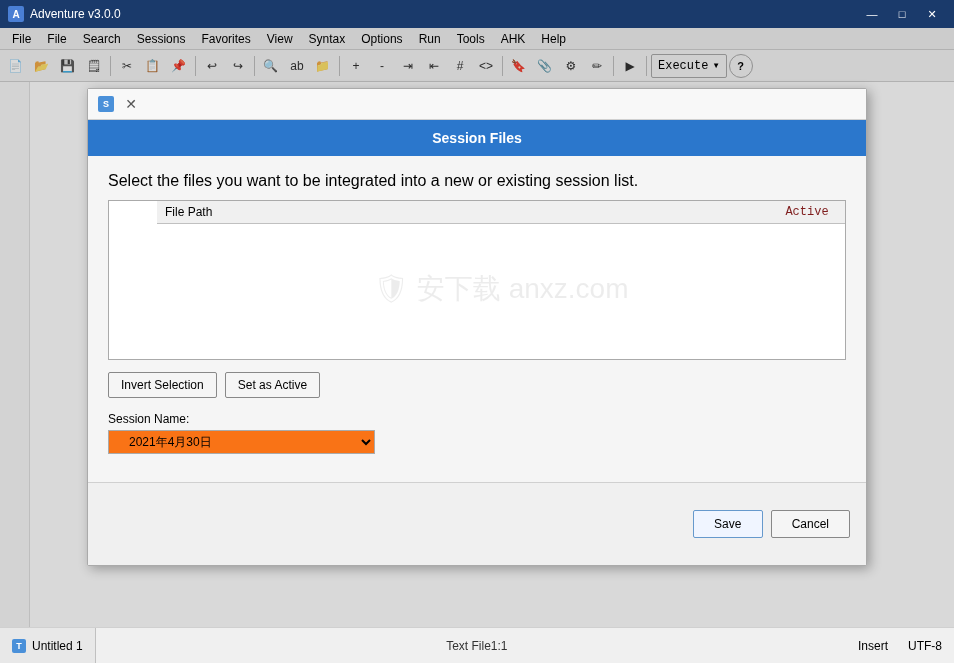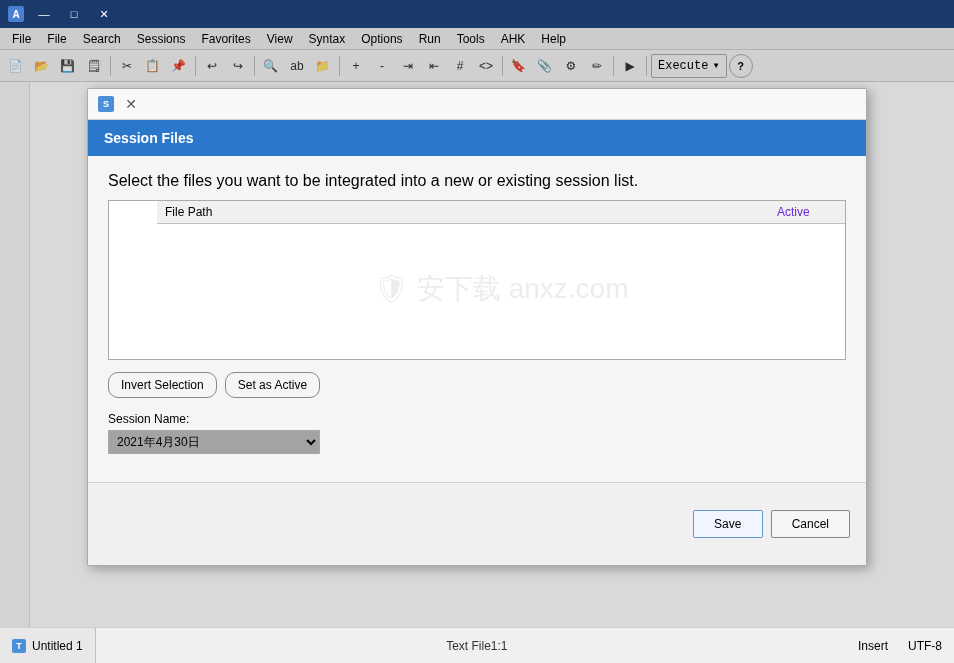--- a/index.html
+++ b/index.html
@@ -216,20 +216,21 @@
       display: flex; align-items: center; justify-content: center;
       font-size: 14px;
       color: #555;
       border-radius: 2px;
     }
 
     
     .dialog-header-band {
       background: #2b77cc;
       padding: 10px 16px;
+      text-align: center;
     }
     .dialog-header-band-text {
       color: white;
       font-size: 14px;
       font-weight: bold;
     }
 
     
     .dialog-body {
       padding: 16px 20px;
@@ -258,23 +259,24 @@
       padding: 4px 8px;
     }
     .file-table-col-path {
       flex: 1;
       font-size: 12px;
       font-weight: normal;
       color: #000;
     }
     .file-table-col-active {
       width: 60px;
-      text-align: left;
-      font-size: 12px;
-      color: #6d28d9;
+      text-align: center;
+      font-size: 12px;
+      color: #7f1d1d;
+      font-family: Liberation Mono, monospace;
     }
     .file-table-body {
       height: 130px;
       position: relative;
     }
     .watermark {
       position: absolute;
       top: 50%; left: 50%;
       transform: translate(-50%, -50%);
       opacity: 0.15;
@@ -290,39 +292,39 @@
       gap: 8px;
       margin-bottom: 14px;
     }
     .action-btn {
       height: 26px;
       padding: 0 12px;
       border: 1px solid #888;
       background: #f5f5f5;
       cursor: pointer;
       font-size: 12px;
-      border-radius: 10px;
+      border-radius: 2px;
     }
 
     
     .form-group {
       margin-bottom: 12px;
     }
     .form-label {
       font-size: 12px;
       color: #000;
       margin-bottom: 4px;
       display: block;
     }
     .form-select {
-      width: 212px;
+      width: 267px;
       height: 24px;
       border: 1px solid #aaa;
-      background: #a3a3a3;
-      padding: 0 4px;
+      background: #f97316;
+      padding: 0 16px;
       font-size: 12px;
       cursor: pointer;
     }
 
     
     .dialog-footer {
       background: #f0f0f0;
       border-top: 1px solid #d0d0d0;
       padding: 27px 16px;
       display: flex;
@@ -344,20 +346,21 @@
       background: #f0f5ff;
     }
   </style>
 </head>
 <body>
 
 <div class="title-bar">
   <div class="title-bar-icon">
     <span>A</span>
   </div>
+  <span class="title-bar-title">Adventure v3.0.0</span>
   <div class="title-bar-controls">
     <button class="title-btn">—</button>
     <button class="title-btn">□</button>
     <button class="title-btn close">✕</button>
   </div>
 </div>
 
 <div class="menu-bar">
   <span class="menu-item">File</span>
   <span class="menu-item">File</span>

